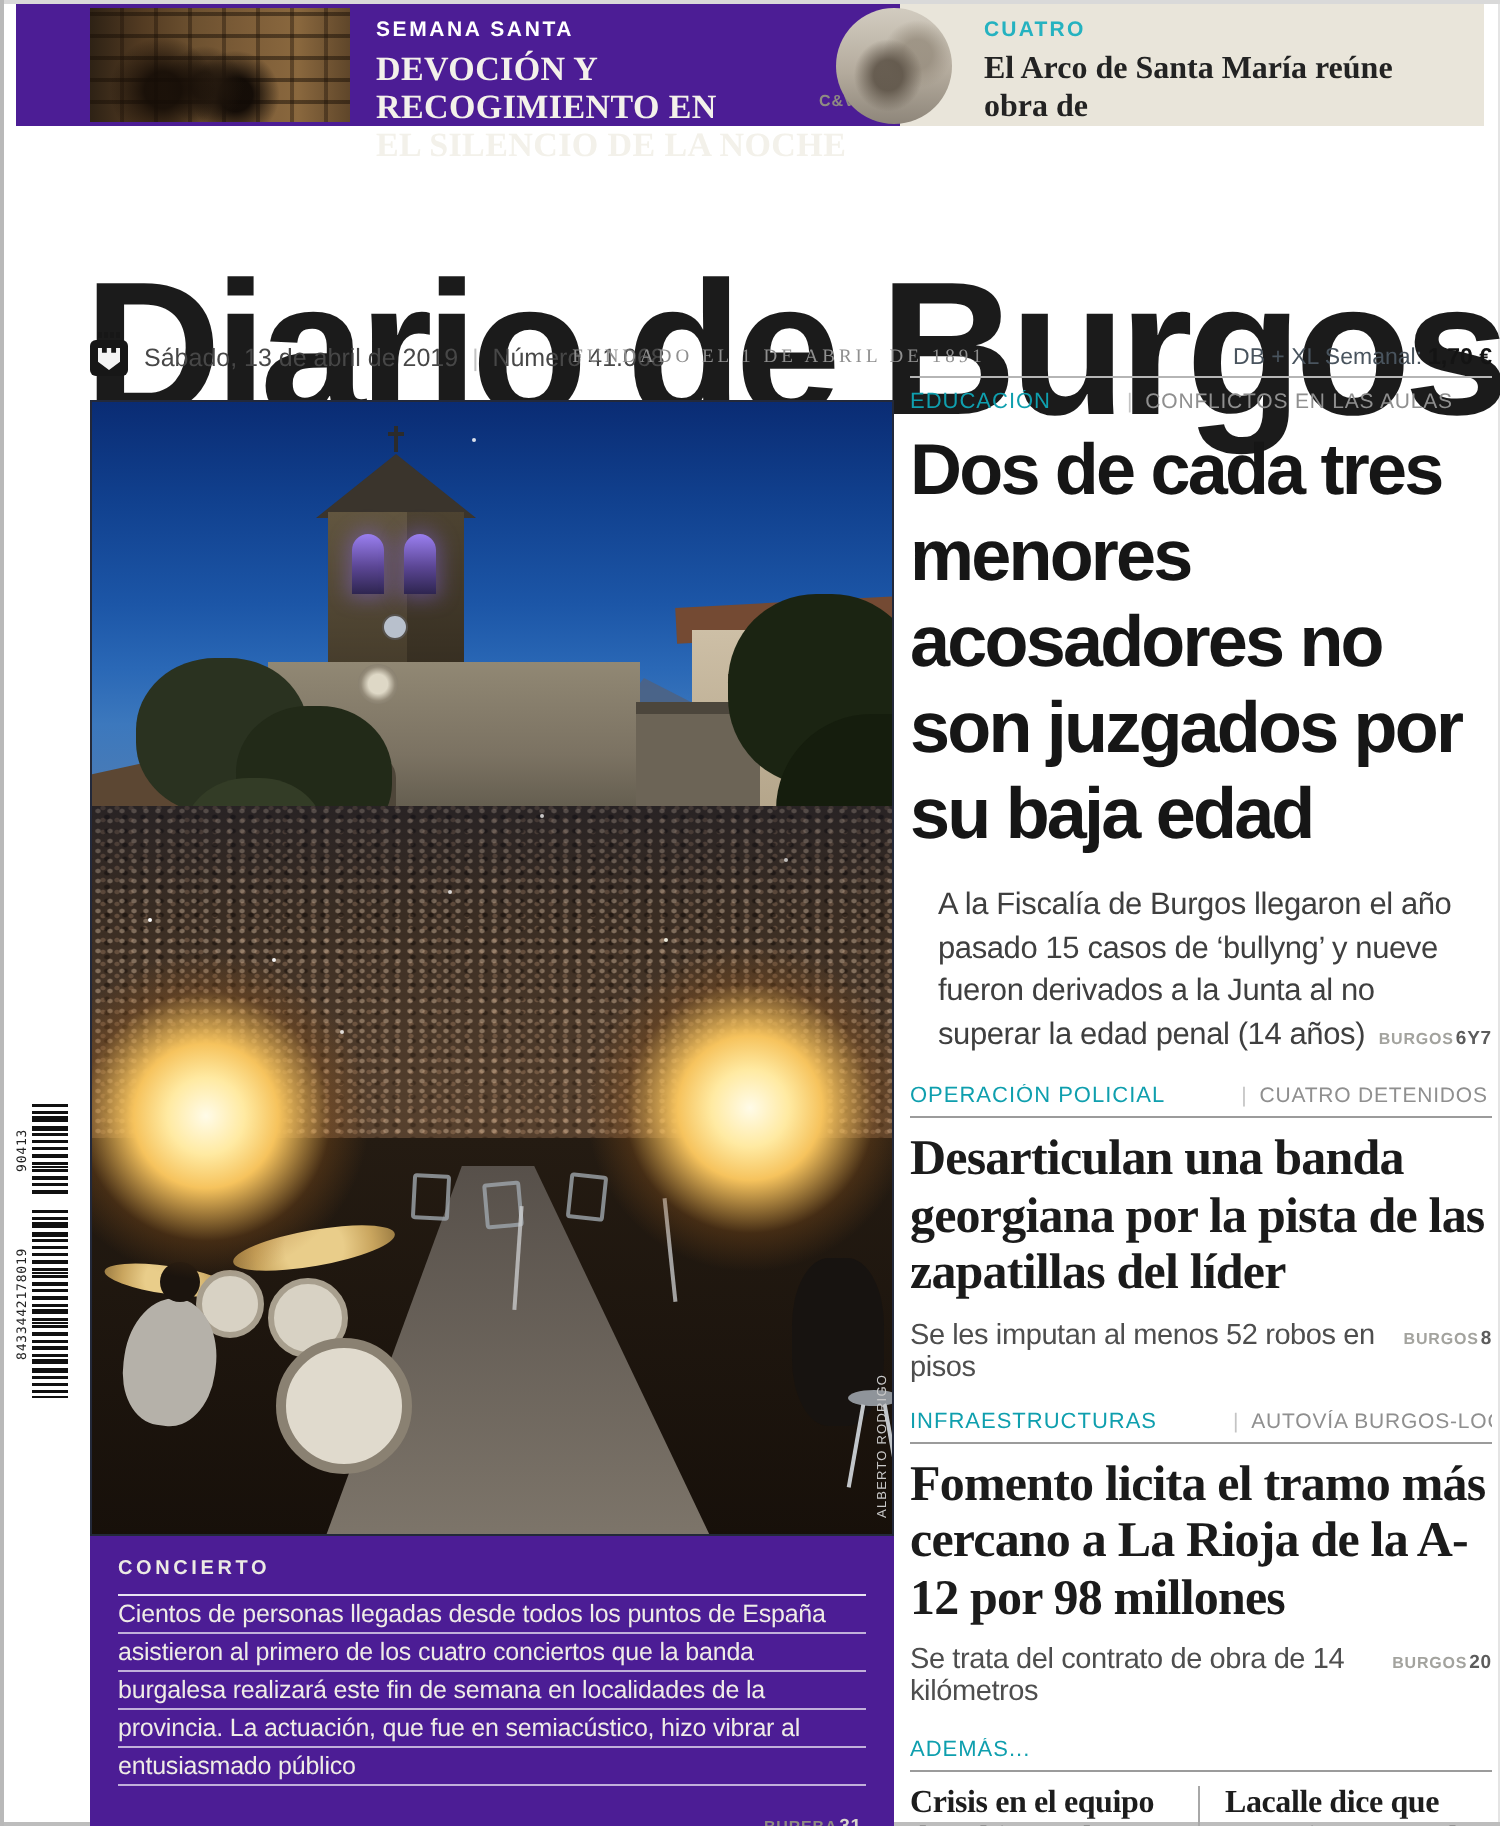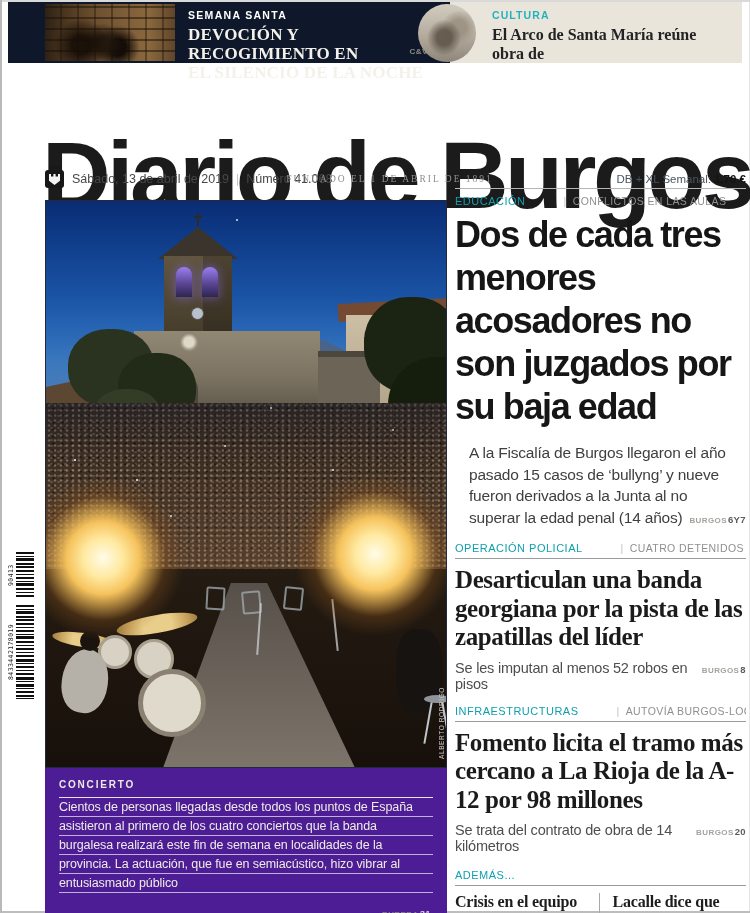--- a/index.html
+++ b/index.html
@@ -2,21 +2,21 @@
 <html><head>
 <meta charset="utf-8">
 <style>
   html,body{margin:0;padding:0;background:#ffffff;}
   .page{position:relative;width:750px;height:913px;background:#fff;overflow:hidden;
         box-shadow:inset 2px 0 0 #b9b9b9, inset 0 2px 0 #d9d9d9, inset 0 -2px 0 #bdbdbd, inset -1px 0 0 #e4e4e4;
         font-family:"Liberation Sans",sans-serif;}
 
   
   .banner{position:absolute;left:8px;top:2px;width:734px;height:61px;display:flex;}
-  .banner-left{position:relative;width:442px;height:61px;background:#0f172a;display:flex;}
+  .banner-left{position:relative;width:442px;height:61px;background:#4c1d95;display:flex;}
   .banner-photo{position:absolute;left:37px;top:2px;width:130px;height:57px;
     background:
       radial-gradient(circle at 28% 72%, rgba(20,12,6,.9) 0 9%, transparent 26%),
       radial-gradient(circle at 44% 68%, rgba(35,24,14,.9) 0 8%, transparent 24%),
       radial-gradient(circle at 56% 76%, rgba(15,9,5,.95) 0 10%, transparent 26%),
       repeating-linear-gradient(0deg, transparent 0 9px, rgba(25,15,6,.5) 9px 11px),
       repeating-linear-gradient(90deg, transparent 0 15px, rgba(30,18,8,.4) 15px 17px),
       linear-gradient(90deg,#2e2215 0%,#533b22 20%,#6d5130 40%,#7d5d38 60%,#8a683e 80%,#5f462a 100%);}
   .banner-left-text{position:absolute;left:180px;top:7px;right:12px;}
   .banner-kicker-dark{color:#ffffff;font-size:10.5px;font-weight:bold;letter-spacing:1.3px;}
@@ -200,21 +200,21 @@
         <div class="banner-head-dark">
           <span style="display:block">DEVOCIÓN Y RECOGIMIENTO EN</span>
           <span style="display:block">EL SILENCIO DE LA NOCHE</span>
         </div>
       </div>
       <span class="pageref on-dark banner-ref-dark"><span>C&amp;V</span><b>26</b></span>
     </div>
     <div class="banner-right">
       <div class="banner-circle"></div>
       <div class="banner-right-text">
-        <div class="banner-kicker-light">CULTURA</div>
+        <div class="banner-kicker-light">CUATRO</div>
         <div class="banner-head-light">
           <span style="display:block">El Arco de Santa María reúne obra de</span>
         </div>
       </div>
     </div>
   </header>
 
   <h1 class="masthead">Diario de Burgos</h1>
 
   <div class="dateline">

